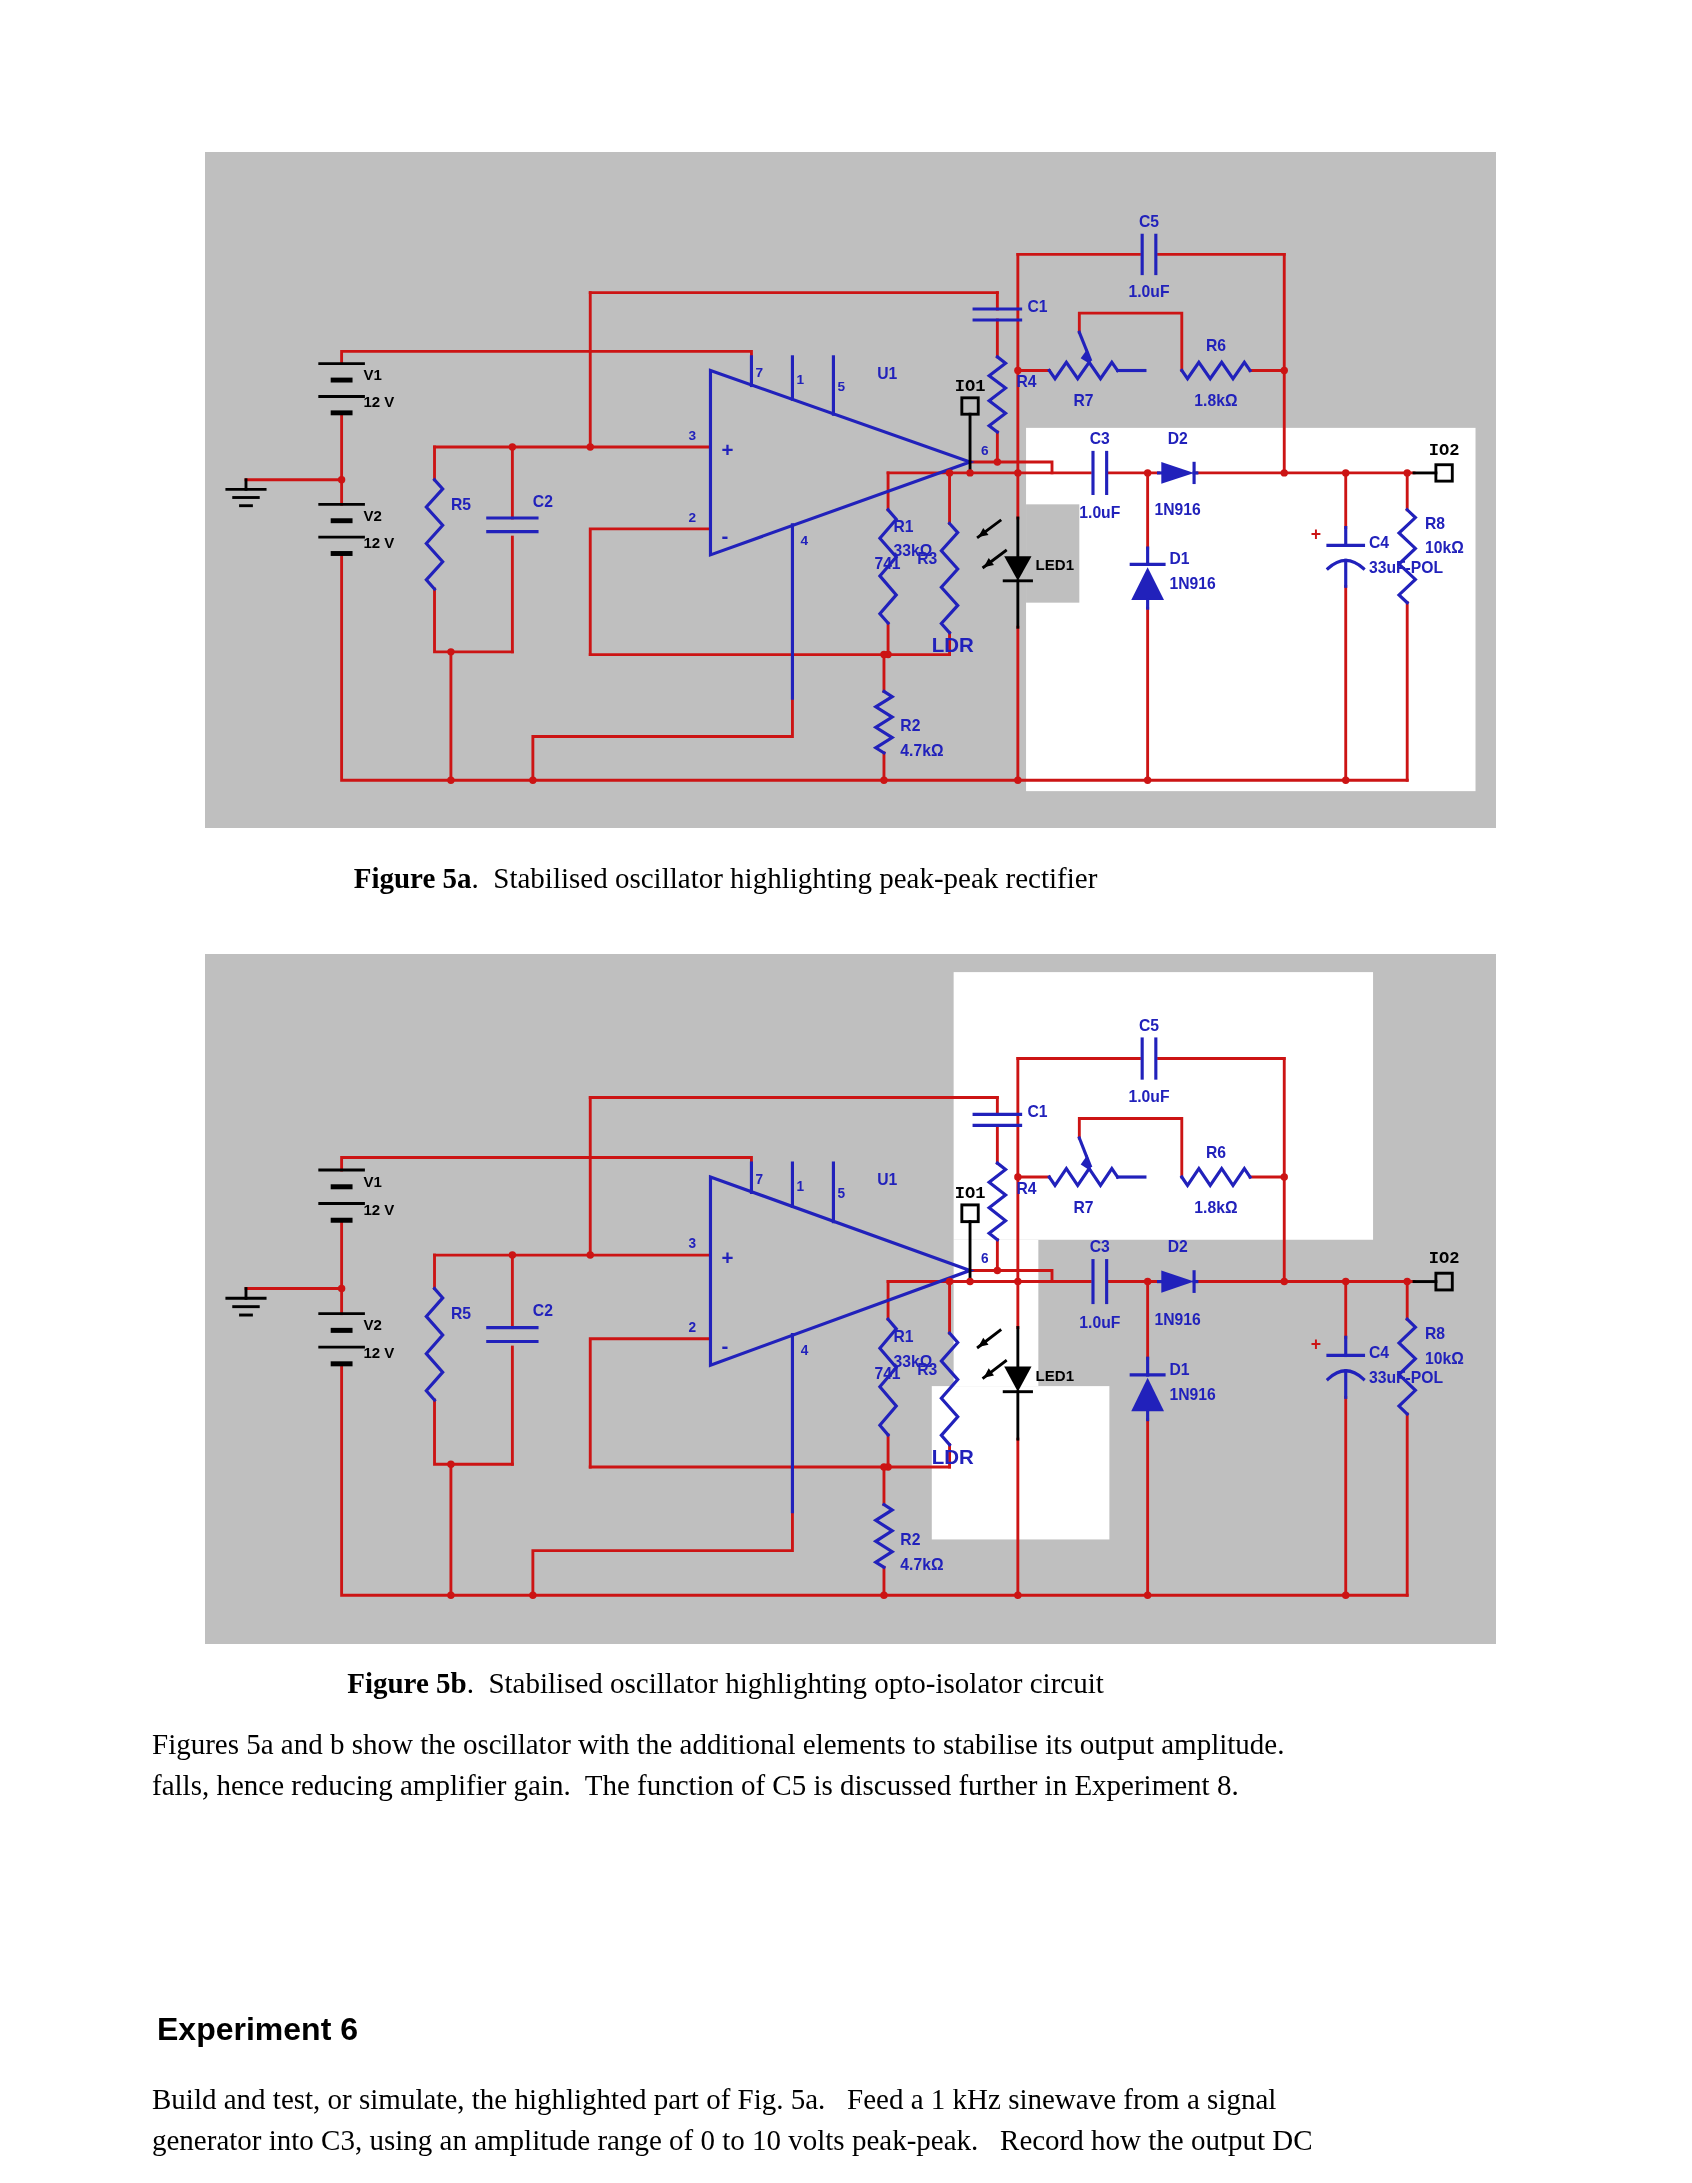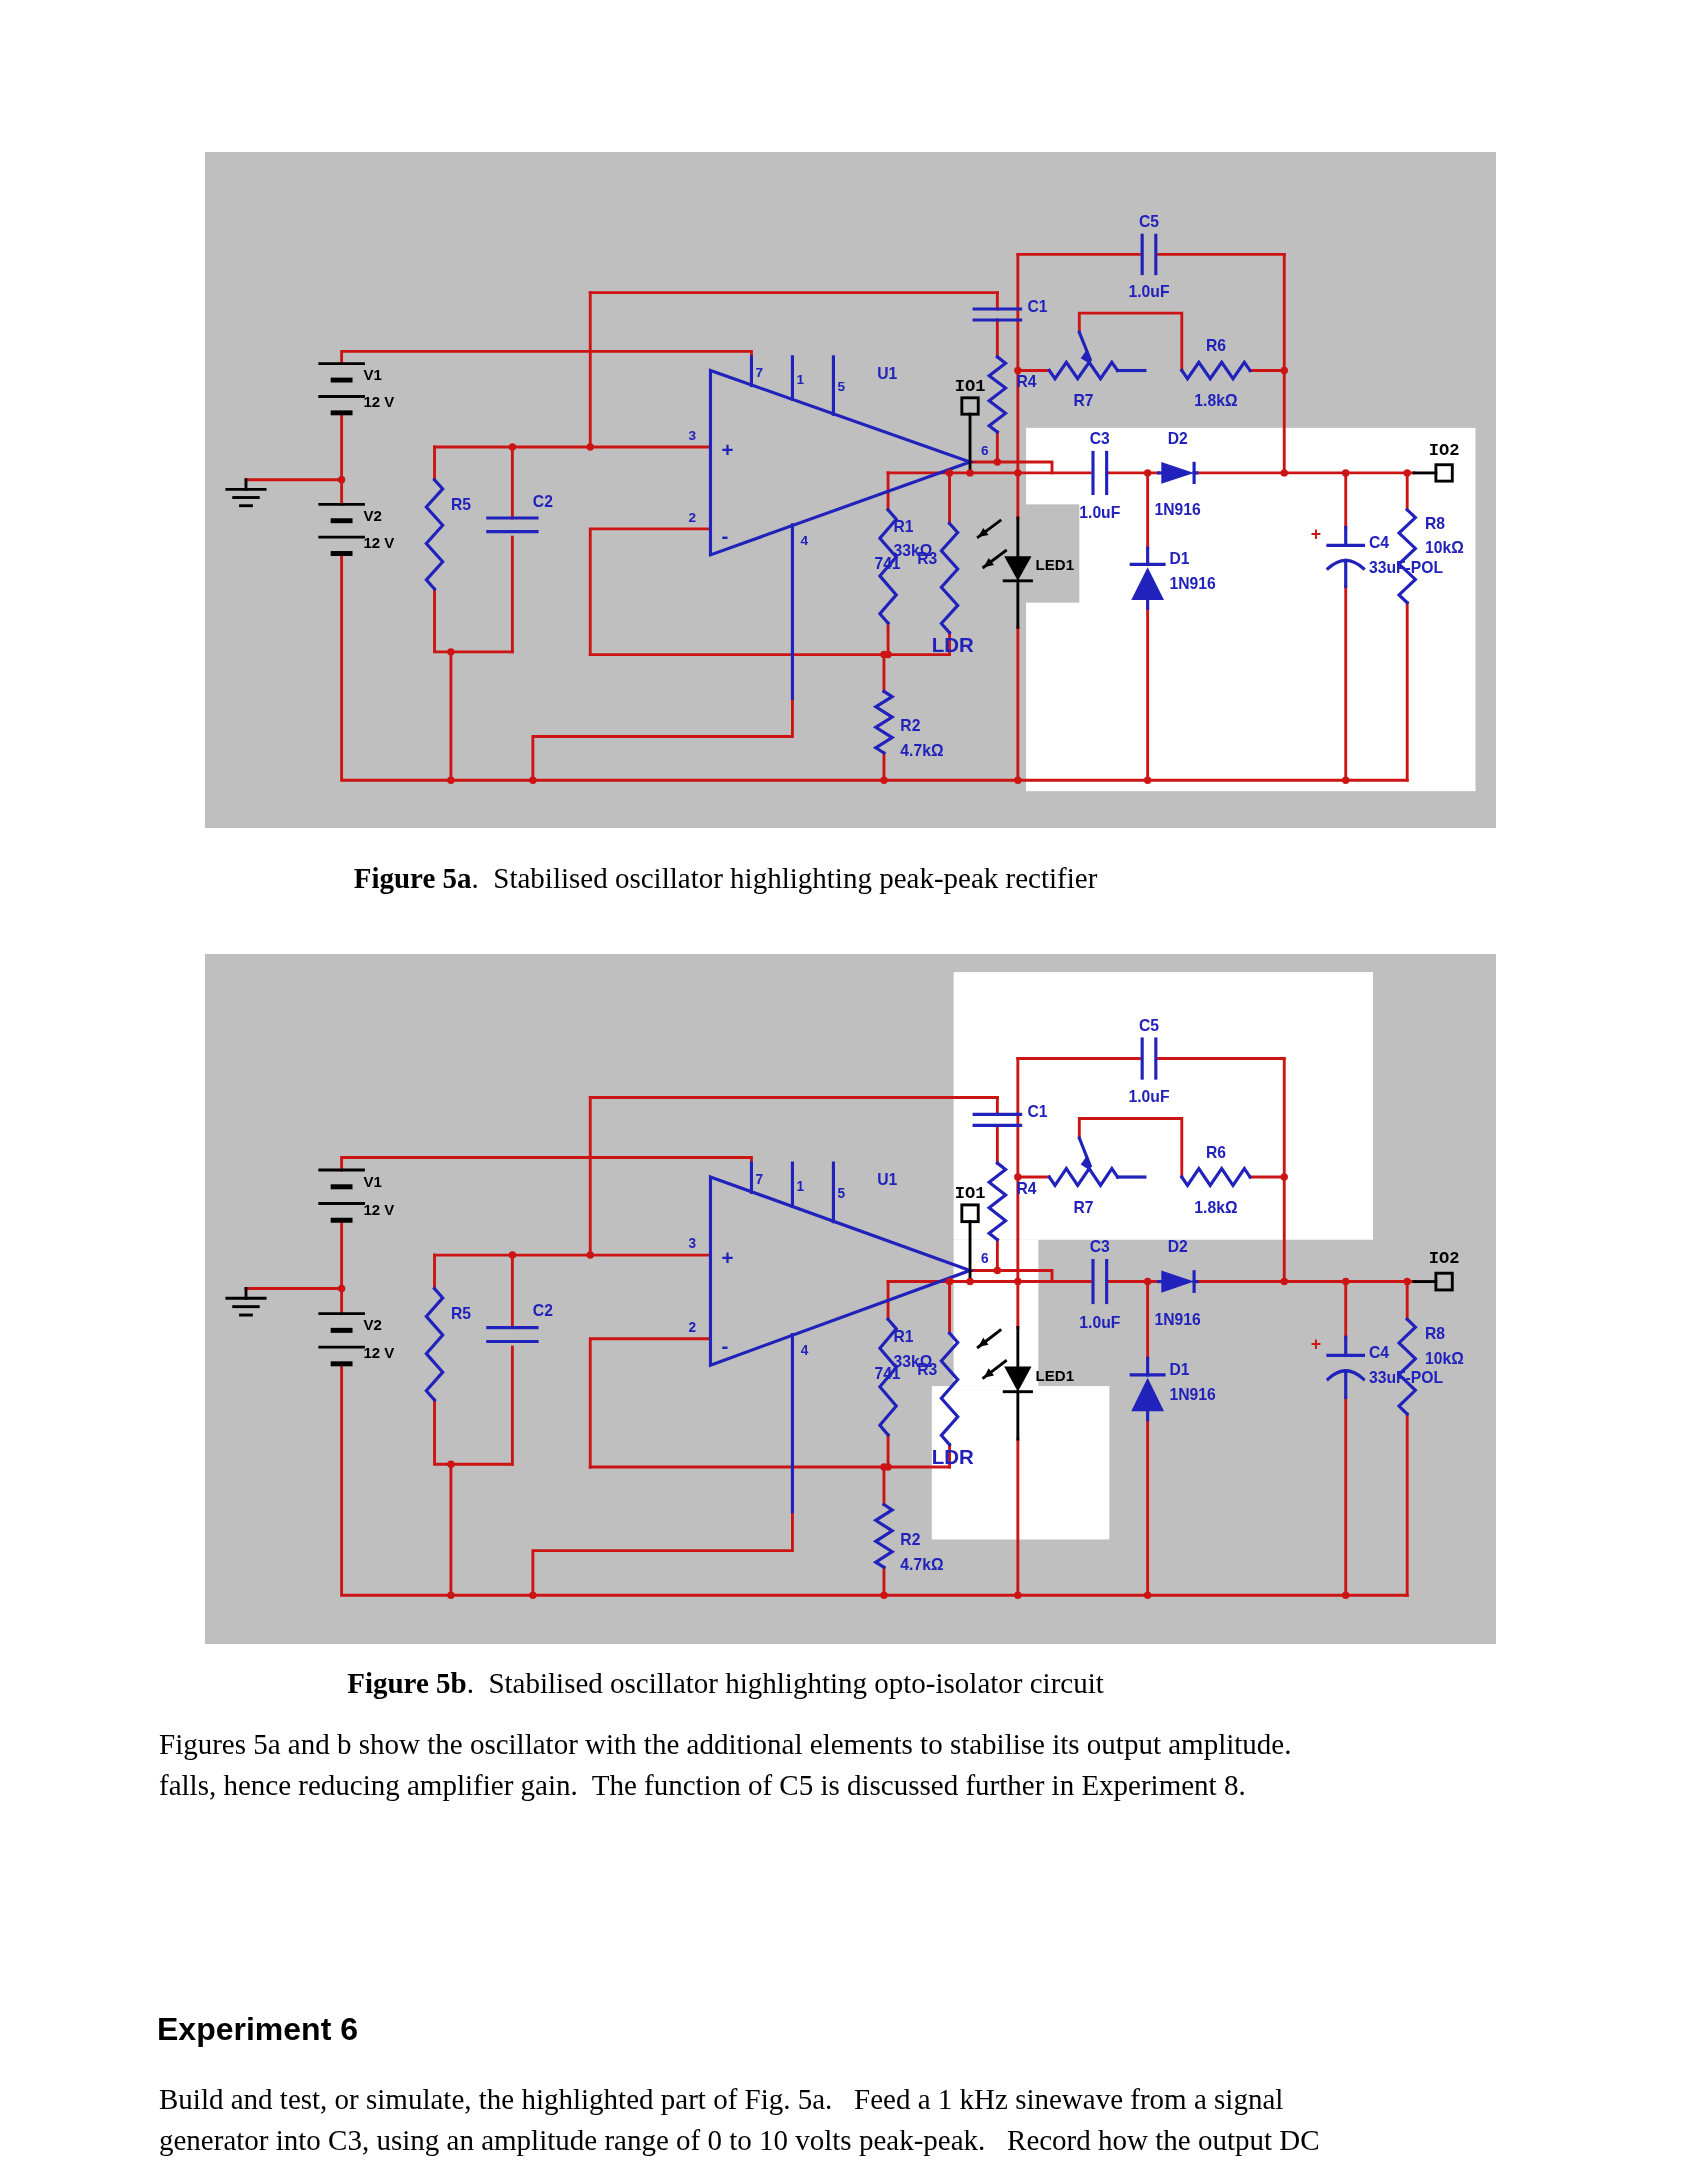--- a/index.html
+++ b/index.html
@@ -3,21 +3,21 @@
 <meta charset="utf-8">
 <style>
   html,body{margin:0;padding:0;background:#fff;}
   .page{position:relative;width:1693px;height:2183px;background:#fff;overflow:hidden;
         font-family:"Liberation Serif",serif;color:#000;}
   .fig{position:absolute;left:205px;}
   .fig svg{display:block;}
   .cap{position:absolute;left:0;width:1385px;text-align:center;
        font-size:29px;white-space:pre;margin-left:33px;}
   .cap .capb{font-weight:bold;}
-  .para{position:absolute;left:159px;}
+  .para{position:absolute;left:152px;}
   .pline{height:41px;line-height:41px;font-size:29px;white-space:pre;}
   .h6{position:absolute;left:157px;font-family:"Liberation Sans",sans-serif;
       font-weight:bold;font-size:32px;white-space:pre;}
   
   .w{stroke:#cc1414;stroke-width:2.1;fill:none;stroke-linecap:square;}
   .c{stroke:#2121bb;stroke-width:2.3;fill:none;stroke-linecap:square;}
   .cf{fill:#2121bb;stroke:none;}
   .k{stroke:#000;stroke-width:2.1;fill:none;stroke-linecap:square;}
   .kf{fill:#000;stroke:none;}
   .kth{stroke:#000;stroke-width:3.6;fill:none;}

